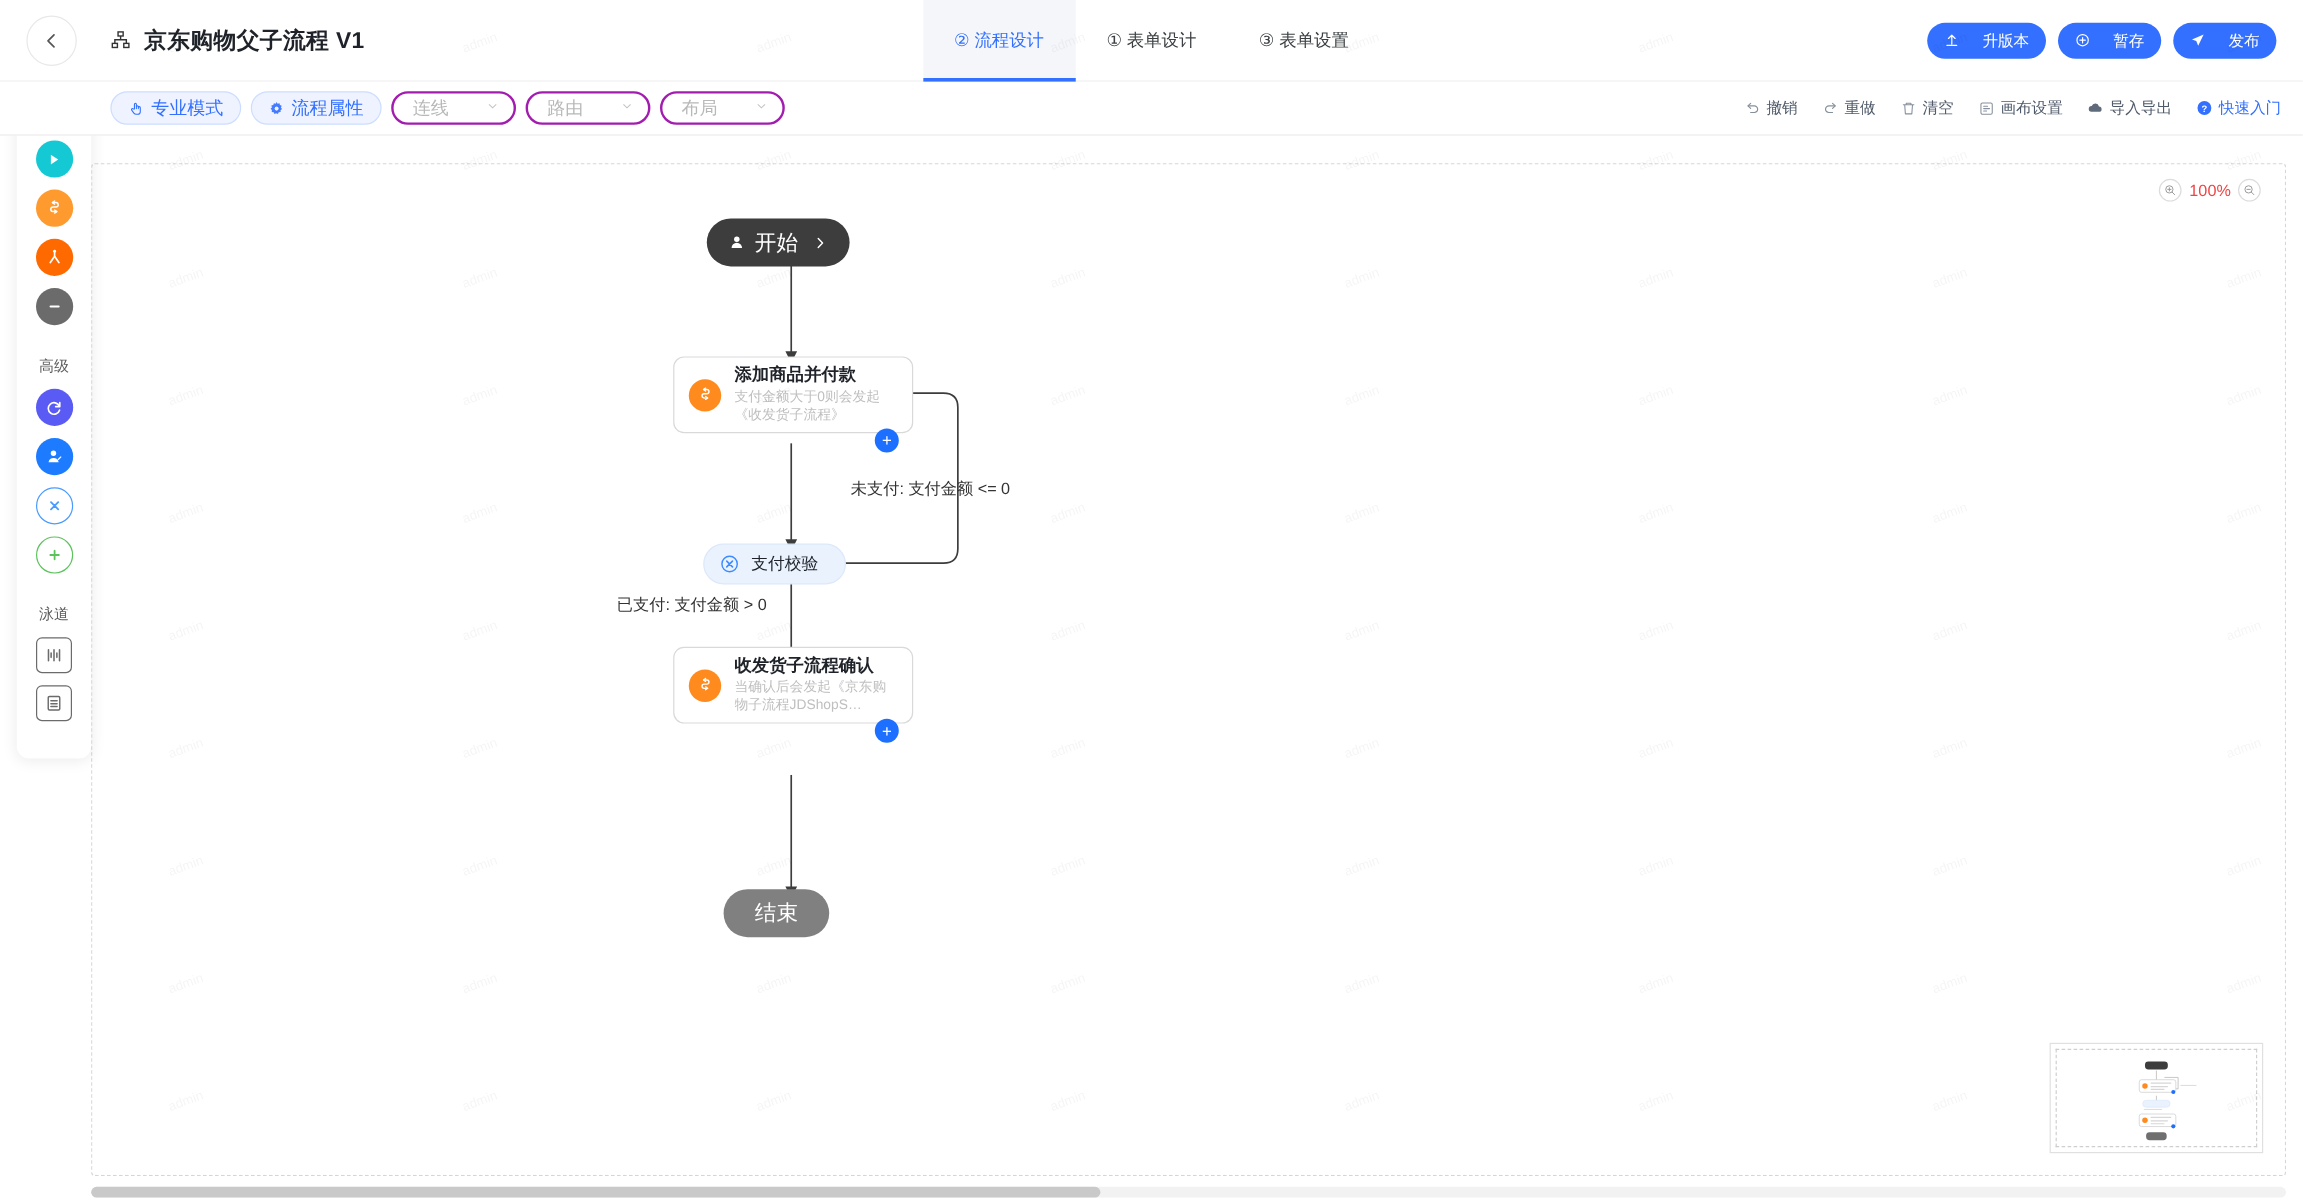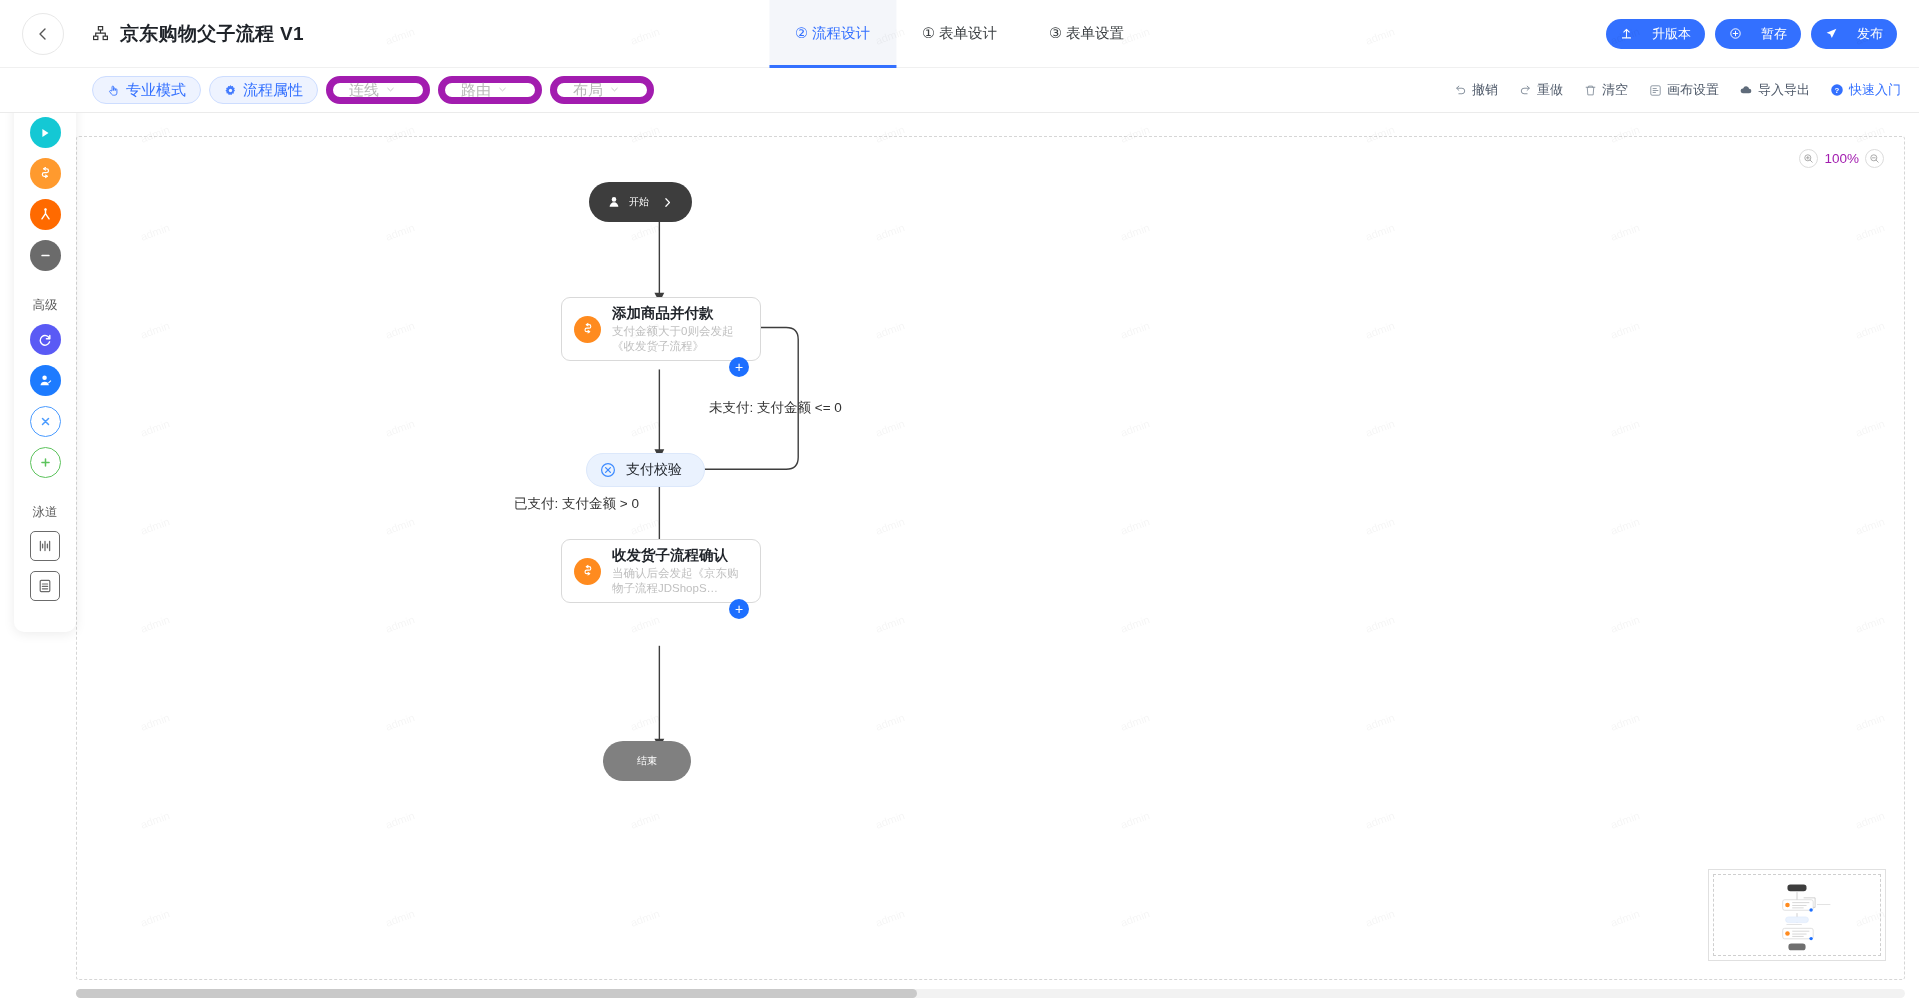--- a/index.html
+++ b/index.html
@@ -53,22 +53,22 @@
     background:#fff; display:flex; align-items:center;
     border-bottom:1px solid #ebebeb; z-index:15;
   }
   .tool-left { display:flex; align-items:center; gap:8px; margin-left:92px; }
   .pill {
     height:28px; border-radius:14px; display:flex; align-items:center; gap:6px;
     padding:0 14px; font-size:15px; cursor:pointer; white-space:nowrap;
   }
   .pill.primary { background:#eef3ff; color:#3370ff; border:1px solid #cdddff; }
   .pill.select {
-    background:#fff; border:7px solid #a21caf; color:#b8b8b8;
-    min-width:104px; padding:0 12px 0 16px;
+    background:#fff; border:2px solid #a21caf; color:#b8b8b8;
+    min-width:104px; justify-content:space-between; padding:0 12px 0 16px;
   }
   .pill.select .chev { color:#c3c3c3; font-size:10px; }
 
   .tool-right { position:absolute; right:18px; display:flex; align-items:center; gap:20px; }
   .tool-item {
     display:flex; align-items:center; gap:5px; font-size:13px; color:#4e5969; cursor:pointer; white-space:nowrap;
   }
   .tool-item.link { color:#3370ff; }
   .tool-item .ti { width:14px; height:14px; display:flex; align-items:center; justify-content:center; color:#86909c;}
   .tool-item.link .ti { color:#3370ff; }
@@ -94,35 +94,35 @@
   .sb-spacer { height:12px; }
 
   
   .canvas-wrap {
     position:absolute; left:76px; top:136px; right:14px; bottom:22px;
     border:1px dashed #d6d6d6; border-radius:3px;
     background:#fff; overflow:hidden; z-index:5;
   }
   .zoom-ctl {
     position:absolute; right:20px; top:12px; display:flex; align-items:center; gap:6px;
-    font-size:13.5px; color:#a21caf; z-index:9;
+    font-size:13.5px; color:#ef4444; z-index:9;
   }
   .zoom-btn {
     width:19px; height:19px; border-radius:50%; border:1px solid #dcdcdc;
     display:flex; align-items:center; justify-content:center; color:#9a9a9a;
     font-size:10px; cursor:pointer; background:#fff;
   }
 
   .flow { position:absolute; left:0; top:0; width:100%; height:100%; }
 
   
   .node { position:absolute; }
   .node-start, .node-end {
     border-radius:22px; height:40px; display:flex; align-items:center;
-    justify-content:center; gap:8px; color:#fff; font-size:10px; padding:0 18px;
+    justify-content:center; gap:8px; color:#fff; font-size:18px; padding:0 18px;
   }
   .node-start { background:#3d3d3d; }
   .node-end { background:#808080; }
 
   .node-task {
     width:200px; height:64px; background:#fff; border:1px solid #d9d9d9;
     border-radius:9px; display:flex; align-items:center; padding:0 12px; gap:11px;
   }
   .task-badge {
     width:27px; height:27px; border-radius:50%; background:#ff8b1f; flex:0 0 27px;

